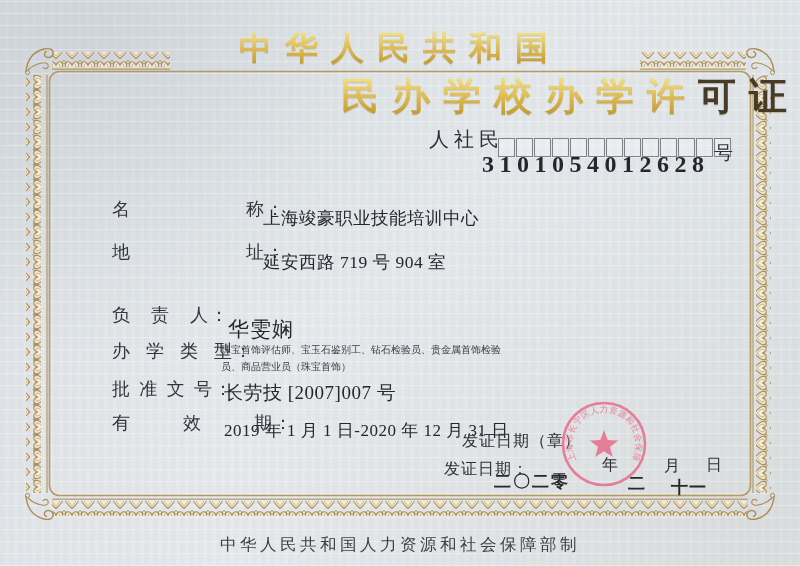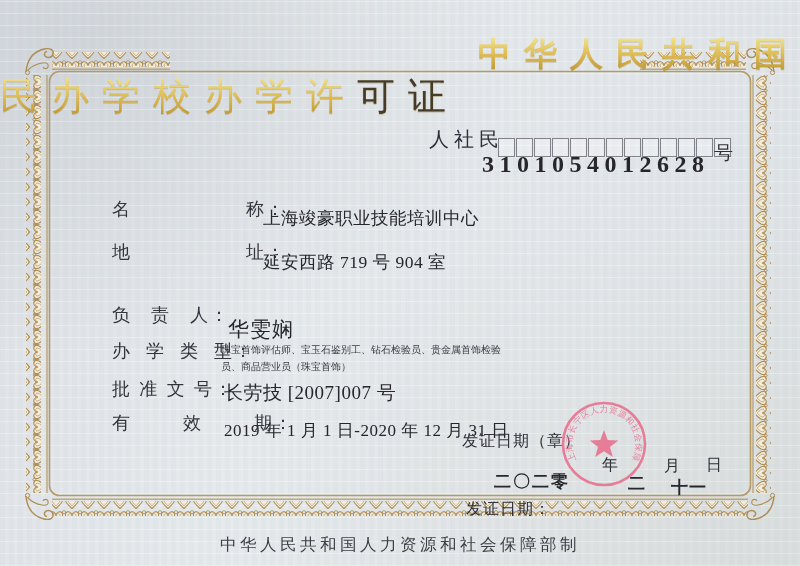--- a/index.html
+++ b/index.html
@@ -19,26 +19,26 @@
       repeating-linear-gradient(0deg, rgba(255,255,255,.30) 0 1px, transparent 1px 12px),
       repeating-linear-gradient(90deg, rgba(168,180,192,.07) 0 5px, transparent 5px 9px);
   }
   .frame{position:absolute;left:0;top:0;z-index:1;}
   .seal-svg{position:absolute;left:556px;top:396px;z-index:4;opacity:.88;}
 
   .abs{position:absolute;white-space:nowrap;}
 
   
   .title1{
-    left:0;right:0;top:32px;text-align:right;z-index:2;
+    left:0;right:0;top:26px;text-align:center;z-index:2;
     font-size:33px;font-weight:700;letter-spacing:13px;
   }
   .title2{
-    left:0;right:0;top:71px;text-align:left;z-index:2;
-    font-size:38px;font-weight:400;letter-spacing:13px;
+    left:0;right:0;top:71px;text-align:right;z-index:2;
+    font-size:38px;font-weight:700;letter-spacing:13px;
   }
   .gold{
     background-image:linear-gradient(180deg,#f4e690 0%,#dcb84e 55%,#bd9631 100%);
     -webkit-background-clip:text;background-clip:text;color:transparent;
     filter:drop-shadow(0 1px 0 rgba(130,100,30,.25));
   }
   .dark-gold{color:#453b26;text-shadow:0 1px 1px rgba(120,95,35,.35);}
 
   
   .lic-prefix{left:429px;top:126px;font-size:20px;letter-spacing:5px;color:#2e2f37;z-index:2;}
@@ -50,21 +50,21 @@
   
   .frow{position:absolute;display:flex;align-items:flex-start;color:#33343c;
         font-size:18px;white-space:nowrap;z-index:2;}
   .spread{display:inline-flex;justify-content:space-between;}
   .fcolon{margin-left:2px;}
   .fval{position:absolute;color:#26262c;font-weight:400;white-space:nowrap;z-index:2;}
   .fval.small{font-weight:400;color:#3a3b43;white-space:normal;line-height:1.65;}
 
   
   .authority{left:462px;top:431px;font-size:16px;letter-spacing:1px;color:#2e2f37;z-index:2;}
-  .date-label{left:466px;top:459px;font-size:16px;letter-spacing:1px;color:#2e2f37;z-index:2;margin-top:40px;}
+  .date-label{left:444px;top:459px;font-size:16px;letter-spacing:1px;color:#2e2f37;z-index:2;}
   .yc{left:602px;top:455px;font-size:16px;color:#2e2f37;z-index:2;}
   .mc{left:664px;top:456px;font-size:16px;color:#2e2f37;z-index:2;}
   .dc{left:706px;top:455px;font-size:16px;color:#2e2f37;z-index:2;}
   .sy{left:494px;top:470px;font-size:17px;font-weight:700;letter-spacing:2px;color:#26262c;z-index:2;}
   .sm{left:628px;top:472px;font-size:17px;font-weight:700;color:#26262c;z-index:2;}
   .sd{left:671px;top:470px;font-size:17px;font-weight:700;letter-spacing:1px;color:#26262c;z-index:2;margin-top:6px;}
 
   .footer{left:0;right:0;top:534px;text-align:center;font-size:16.5px;
           letter-spacing:3.5px;color:#3c3d45;z-index:2;}
 </style>

